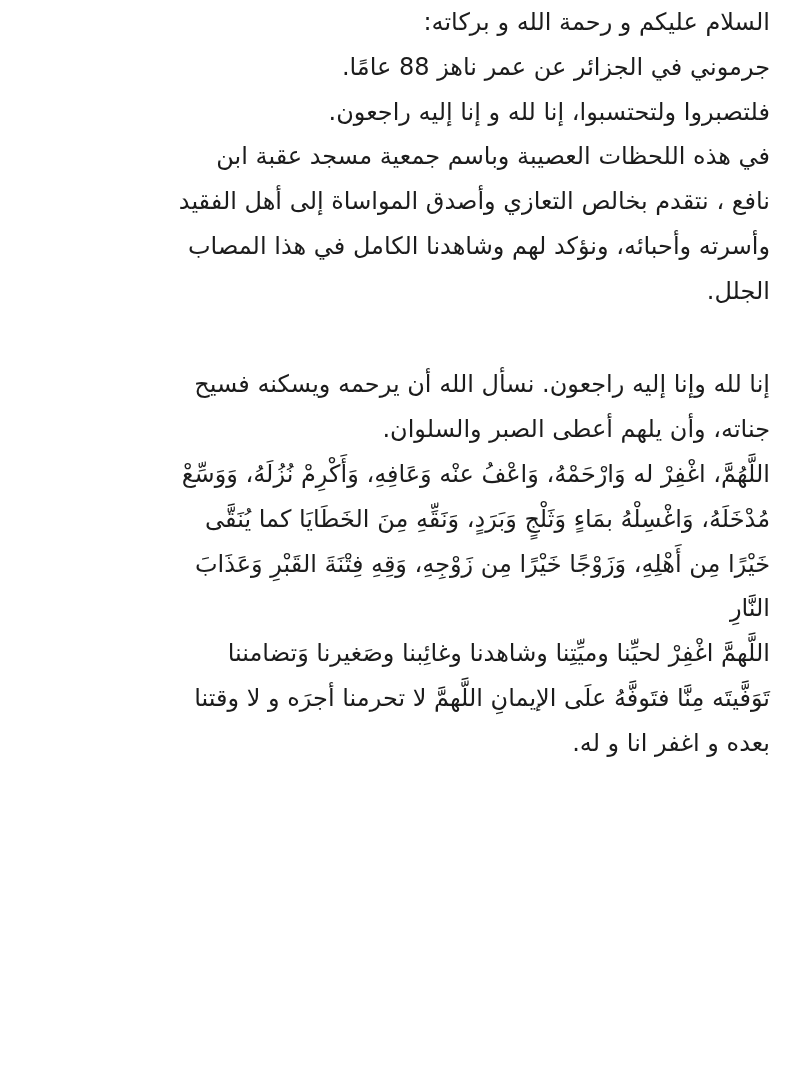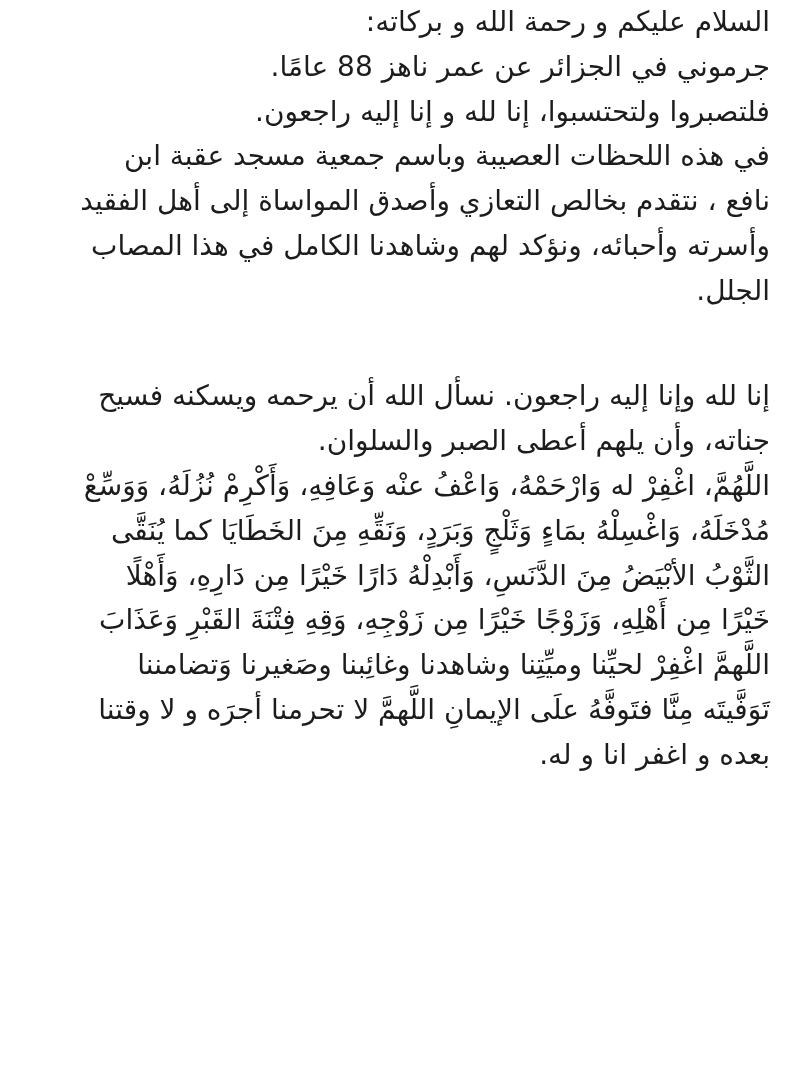--- a/index.html
+++ b/index.html
@@ -15,34 +15,34 @@
     }
     .post {
       position: absolute;
       top: 0;
       right: 28px;
       left: 20px;
       direction: rtl;
       text-align: right;
       color: #1c1c1c;
       font-family: "DejaVu Sans", sans-serif;
-      font-size: 28px;
+      font-size: 24px;
       line-height: 44.8px;
       padding-top: 0;
     }
     .line {
       display: block;
       white-space: nowrap;
       height: 44.8px;
     }
     .blank {
       display: block;
       height: 44.8px;
     }
-    .para2 { margin-top: 16px; }
+    .para2 { margin-top: 4px; }
     .emoji {
       display: inline-block;
       width: 30px;
       height: 30px;
       border-radius: 50%;
       background: radial-gradient(circle at 50% 40%, #ffd54a 0%, #ffc234 60%, #f5a623 100%);
       position: relative;
       vertical-align: -4px;
       margin: 0 1px;
     }
@@ -89,19 +89,19 @@
     <span class="line">الجلل.</span>
   </div>
 
   <span class="blank"></span>
 
   <div class="para2">
     <span class="line">إنا لله وإنا إليه راجعون. نسأل الله أن يرحمه ويسكنه فسيح</span>
     <span class="line">جناته، وأن يلهم أعطى الصبر والسلوان.</span>
     <span class="line">اللَّهُمَّ، اغْفِرْ له وَارْحَمْهُ، وَاعْفُ عنْه وَعَافِهِ، وَأَكْرِمْ نُزُلَهُ، وَوَسِّعْ</span>
     <span class="line">مُدْخَلَهُ، وَاغْسِلْهُ بمَاءٍ وَثَلْجٍ وَبَرَدٍ، وَنَقِّهِ مِنَ الخَطَايَا كما يُنَقَّى</span>
-    <span class="line">الثَّوْبُ الأبْيَضُ مِنَ الدَّنَسِ، وَأَبْدِلْهُ دَارًا خَيْرًا مِن دَارِهِ، وَأَهْلًا</span>
     <span class="line">خَيْرًا مِن أَهْلِهِ، وَزَوْجًا خَيْرًا مِن زَوْجِهِ، وَقِهِ فِتْنَةَ القَبْرِ وَعَذَابَ</span>
+    <span class="line">النَّارِ</span>
     <span class="line">اللَّهمَّ اغْفِرْ لحيِّنا وميِّتِنا وشاهدنا وغائِبنا وصَغيرنا وَتضامننا</span>
     <span class="line">تَوَفَّيتَه مِنَّا فتَوفَّهُ علَى الإيمانِ اللَّهمَّ لا تحرمنا أجرَه و لا وقتنا</span>
     <span class="line">بعده و اغفر انا و له.</span>
   </div>
 </div>
 
 </body></html>

